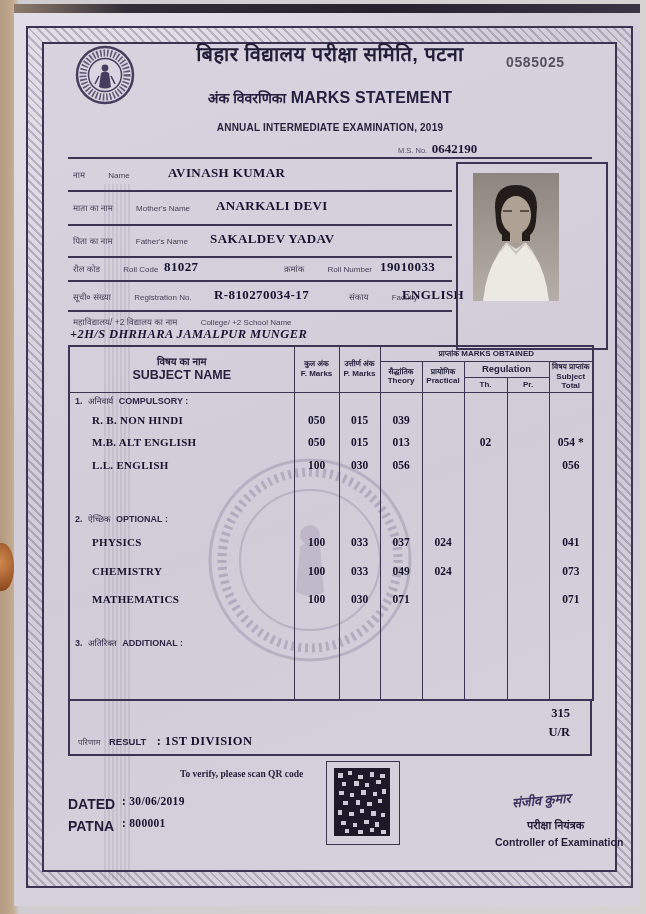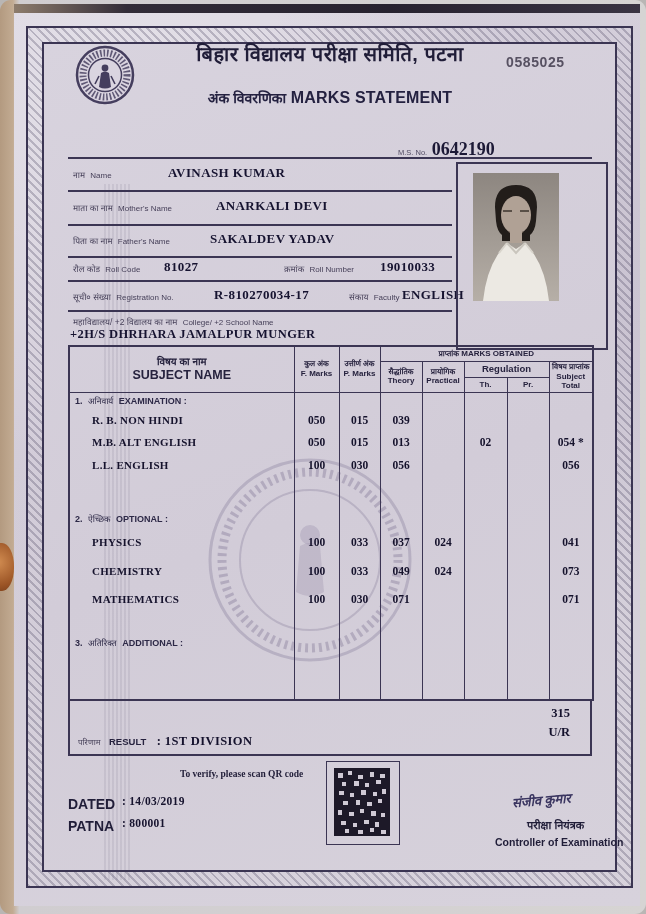--- a/index.html
+++ b/index.html
@@ -1,19 +1,19 @@
 <!DOCTYPE html>
 <html><head>
 <meta charset="utf-8">
 <style>
   html,body{margin:0;padding:0;}
   body{background:#b9b6b4;}
   .page{position:relative;width:646px;height:914px;overflow:hidden;
         background:linear-gradient(90deg,#b39a80 0%,#c2ab92 2%,#d0cdd0 3%,#d6d4d3 100%);
-        font-family:"Liberation Sans",sans-serif;color:#242140;border-radius:11px;}
+        font-family:"Liberation Sans",sans-serif;color:#242140;}
   .paper{position:absolute;left:14px;top:4px;width:626px;height:902px;
         background:
           radial-gradient(circle at 18% 12%, rgba(255,255,255,.30), rgba(255,255,255,0) 38%),
           radial-gradient(circle at 82% 28%, rgba(120,108,142,.14), rgba(120,108,142,0) 42%),
           radial-gradient(circle at 45% 62%, rgba(126,114,150,.10), rgba(126,114,150,0) 46%),
           linear-gradient(168deg,#dad5e0 0%,#d3cdd9 45%,#d7d2dc 100%);}
   .top-strip{position:absolute;left:0;top:0;width:100%;height:9px;
         background:linear-gradient(90deg,#8d7c6c 0%,#322c38 18%,#27222f 60%,#3a3443 100%);}
   .frame-outer{position:absolute;left:12px;top:22px;width:603px;height:858px;border:2.5px solid #3b3553;
         background:repeating-linear-gradient(45deg, rgba(59,53,83,.26) 0 2px, rgba(59,53,83,0) 2px 6px);}
@@ -26,23 +26,23 @@
   .ctr{text-align:center;}
   .hi{font-family:"Liberation Sans",sans-serif;}
   .board-hi{font-weight:bold;font-size:20px;letter-spacing:.5px;color:#201d38;}
   .board-en{font-weight:bold;font-size:14px;letter-spacing:-.2px;color:#201d38;}
   .serial{font-weight:bold;font-size:14px;letter-spacing:.6px;color:#575162;}
   .docline-hi{font-weight:bold;font-size:14px;}
   .docline-en{font-weight:bold;font-size:16px;letter-spacing:.2px;}
   .exam-hi{font-weight:bold;font-size:10.5px;color:#27233f;}
   .exam-en{font-weight:bold;font-size:10px;letter-spacing:.2px;color:#27233f;}
   .ms-label{font-size:7.5px;color:#514b63;}
-  .ms-val{font-family:"Liberation Serif",serif;font-weight:bold;font-size:18px;color:#1c1936;margin-top:20px;}
+  .ms-val{font-family:"Liberation Serif",serif;font-weight:bold;font-size:13px;color:#1c1936;margin-top:20px;}
   .flabel{font-size:8px;color:#453f58;}
-  .flabel .lh{font-size:8.5px;margin-right:3px;}
+  .flabel .lh{font-size:8.5px;margin-right:21px;}
   .fval{font-family:"Liberation Serif",serif;font-weight:bold;font-size:13px;letter-spacing:.4px;color:#161330;}
   .fline{position:absolute;height:1.5px;background:#3b3553;}
   .photo-box{position:absolute;left:456px;top:162px;width:148px;height:184px;border:2px solid #3b3553;}
   
   .marks{position:absolute;left:68px;top:345px;}
   table.mt{border-collapse:collapse;table-layout:fixed;width:524px;border:2px solid #3b3553;}
   table.mt td{padding:0;overflow:hidden;}
   .hc{border:1.2px solid #3b3553;text-align:center;vertical-align:middle;
       font-size:8px;font-weight:bold;color:#26223e;line-height:1.15;}
   .hc .h-hi{font-size:7.5px;display:block;}
@@ -106,20 +106,21 @@
       <circle cx="31" cy="26" r="3.4" fill="#453e5e"></circle>
       <path d="M27 31 q4 -3 8 0 l2 14 q-6 3 -12 0 z" fill="#453e5e"></path>
       <path d="M25 34 l-4 8 M37 34 l4 8" stroke="#453e5e" stroke-width="1.6"></path>
     </svg>
     <div class="abs ctr board-hi hi" style="left:138px;top:40px;width:384px;">बिहार विद्यालय परीक्षा समिति, पटना</div>
     <div class="abs serial" style="left:506px;top:54px;">0585025</div>
     <div class="abs ctr" style="left:138px;top:88px;width:384px;">
       <span class="docline-hi hi">अंक विवरणिका</span>
       <span class="docline-en">MARKS STATEMENT</span>
     </div>
+    <div class="abs ctr exam-en" style="left:170px;top:122px;width:320px;">ANNUAL INTERMEDIATE EXAMINATION, 2019</div>
     <div class="abs" style="left:398px;top:139px;">
       <span class="ms-label">M.S. No.</span>
       <span class="ms-val">0642190</span>
     </div>
 
     <div class="fline" style="left:68px;top:157px;width:524px;"></div>
 
     <div class="abs flabel" style="left:73px;top:169px;">
       <span class="lh hi">नाम</span>
       <span>Name</span>
@@ -162,21 +163,21 @@
       <span class="lh hi">संकाय</span>
       <span>Faculty</span>
     </div>
     <div class="abs fval" style="left:402px;top:287px;">ENGLISH</div>
     <div class="fline" style="left:68px;top:310px;width:384px;"></div>
 
     <div class="abs flabel" style="left:73px;top:316px;">
       <span class="lh hi">महाविद्यालय/ +2 विद्यालय का नाम</span>
       <span>College/ +2 School Name</span>
     </div>
-    <div class="abs fval" style="left:70px;top:327px;font-size:12.5px;">+2H/S DHRHARA JAMALPUR MUNGER</div>
+    <div class="abs fval" style="left:70px;top:327px;font-size:12.5px;font-style:italic;">+2H/S DHRHARA JAMALPUR MUNGER</div>
 
     <div class="photo-box">
       <svg style="position:absolute;left:15px;top:9px;" width="86" height="128" viewBox="0 0 86 128">
         <defs>
           <linearGradient id="pbg" x1="0" y1="0" x2="0" y2="1">
             <stop offset="0" stop-color="#8d8680"></stop>
               <stop offset="1" stop-color="#b6afa7"></stop>
           </linearGradient>
         </defs>
         <rect width="86" height="128" fill="url(#pbg)"></rect>
@@ -239,21 +240,21 @@
         </tr>
         <tr style="height:15px">
           <td class="hc">Th.</td>
           <td class="hc">Pr.</td>
         </tr>
 
         <tr style="height:17px">
           <td class="bc secl">
             <span>1.</span>
             <span class="sec-hi hi">अनिवार्य</span>
-            <span>EXAMINATION :</span>
+            <span>COMPULSORY :</span>
           </td>
           <td class="bc"></td>
               <td class="bc"></td>
               <td class="bc"></td>
               <td class="bc"></td>
               <td class="bc"></td>
               <td class="bc"></td>
               <td class="bc"></td>
         </tr>
         <tr style="height:22px">
@@ -425,21 +426,21 @@
             <rect x="41" y="54" width="4" height="5"></rect>
           <rect x="11" y="61" width="4" height="4"></rect>
             <rect x="24" y="62" width="5" height="4"></rect>
             <rect x="36" y="60" width="4" height="4"></rect>
           <rect x="47" y="62" width="5" height="4"></rect>
         </g>
       </svg>
     </div>
 
     <div class="abs dlabel" style="left:68px;top:796px;">DATED</div>
-    <div class="abs dval" style="left:122px;top:795px;">: 14/03/2019</div>
+    <div class="abs dval" style="left:122px;top:795px;">: 30/06/2019</div>
     <div class="abs dlabel" style="left:68px;top:818px;">PATNA</div>
     <div class="abs dval" style="left:122px;top:817px;">: 800001</div>
 
     <div class="abs" style="left:512px;top:791px;">
       <span class="sig-script">संजीव कुमार</span>
     </div>
     <div class="abs desig-hi hi" style="left:527px;top:817px;">परीक्षा नियंत्रक</div>
     <div class="abs desig-en" style="left:495px;top:836px;white-space:nowrap;">Controller of Examination</div>
 
   </div>

